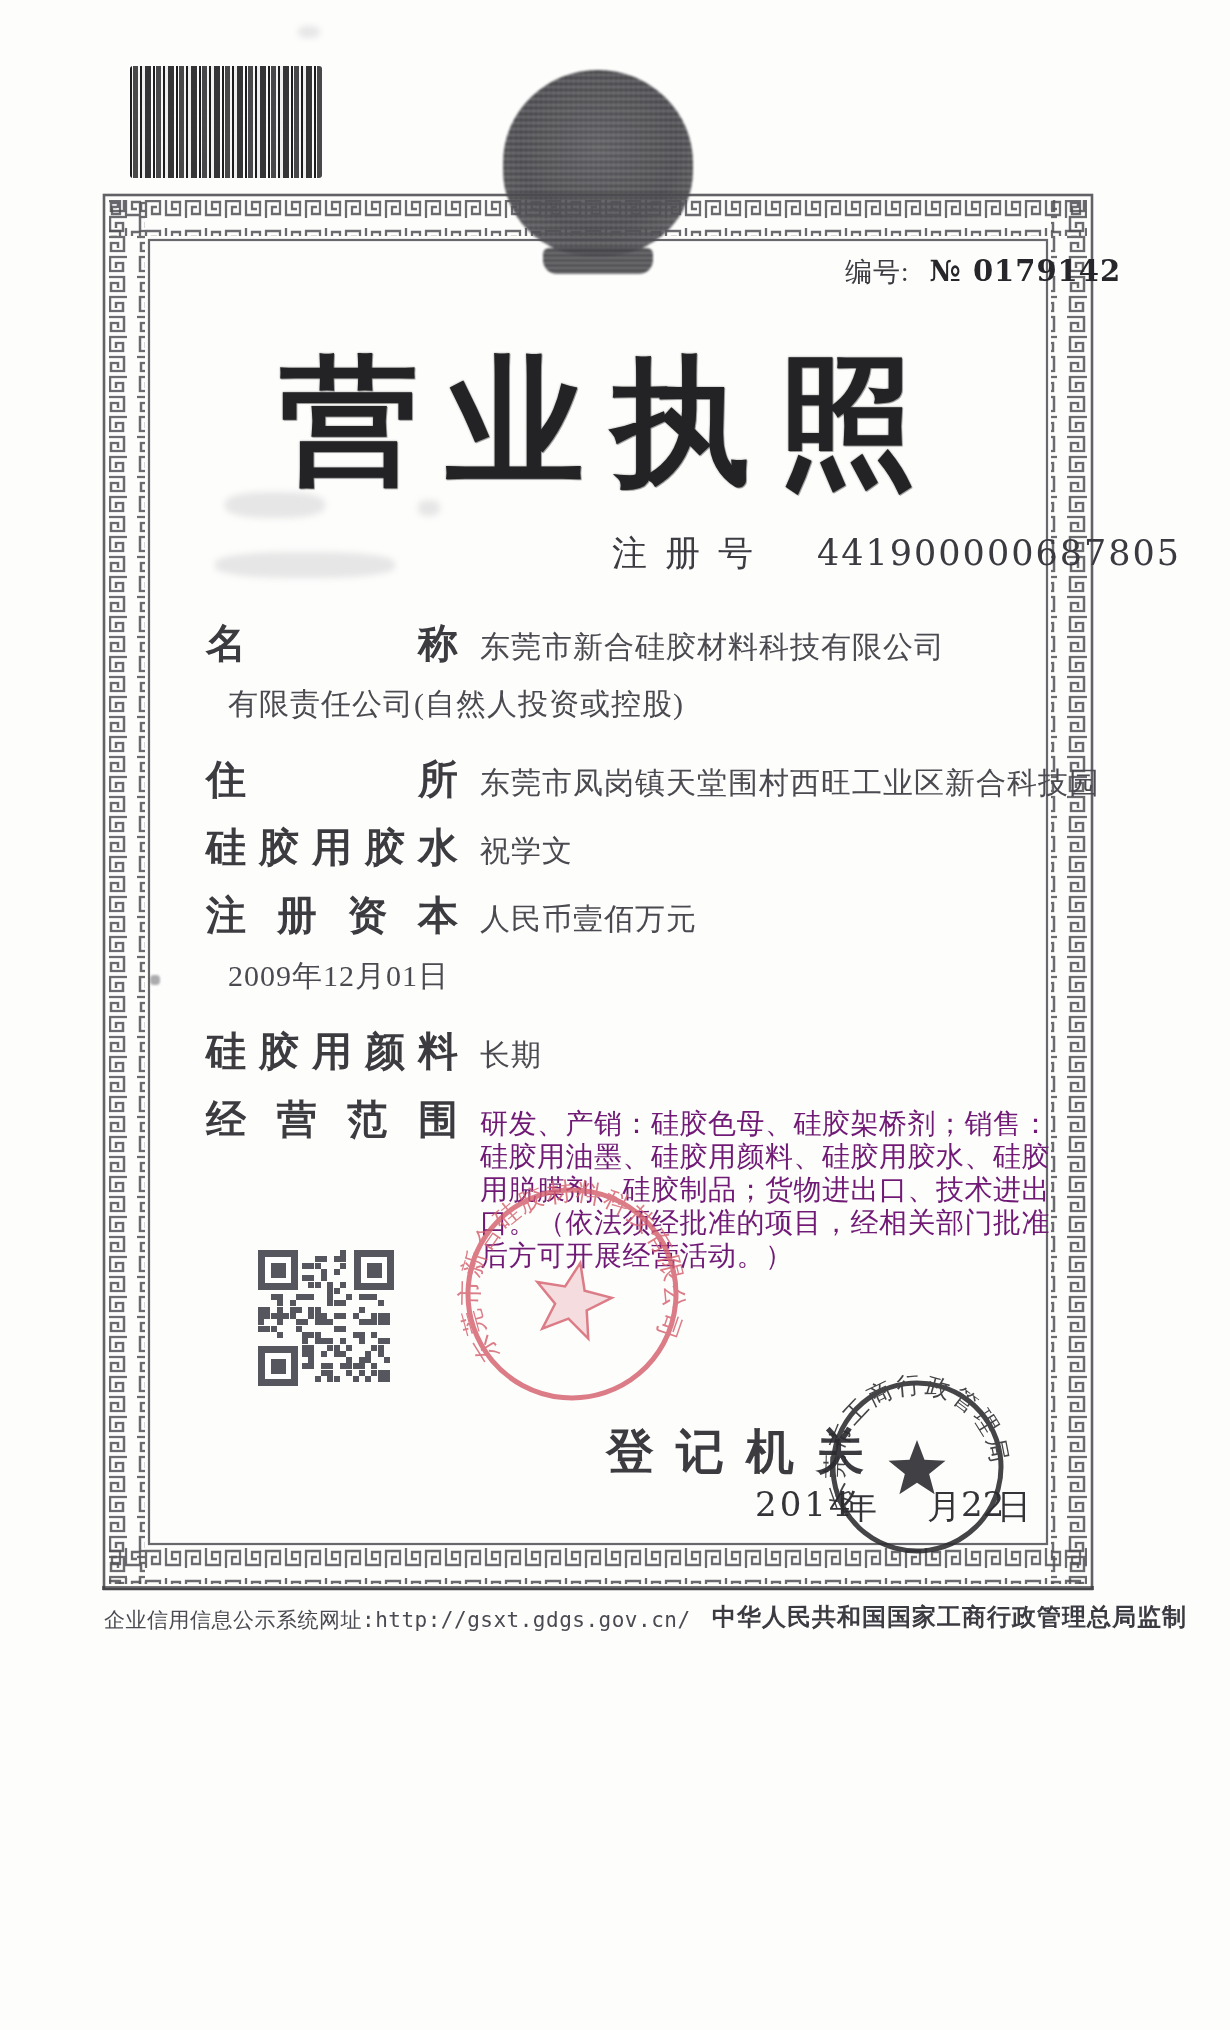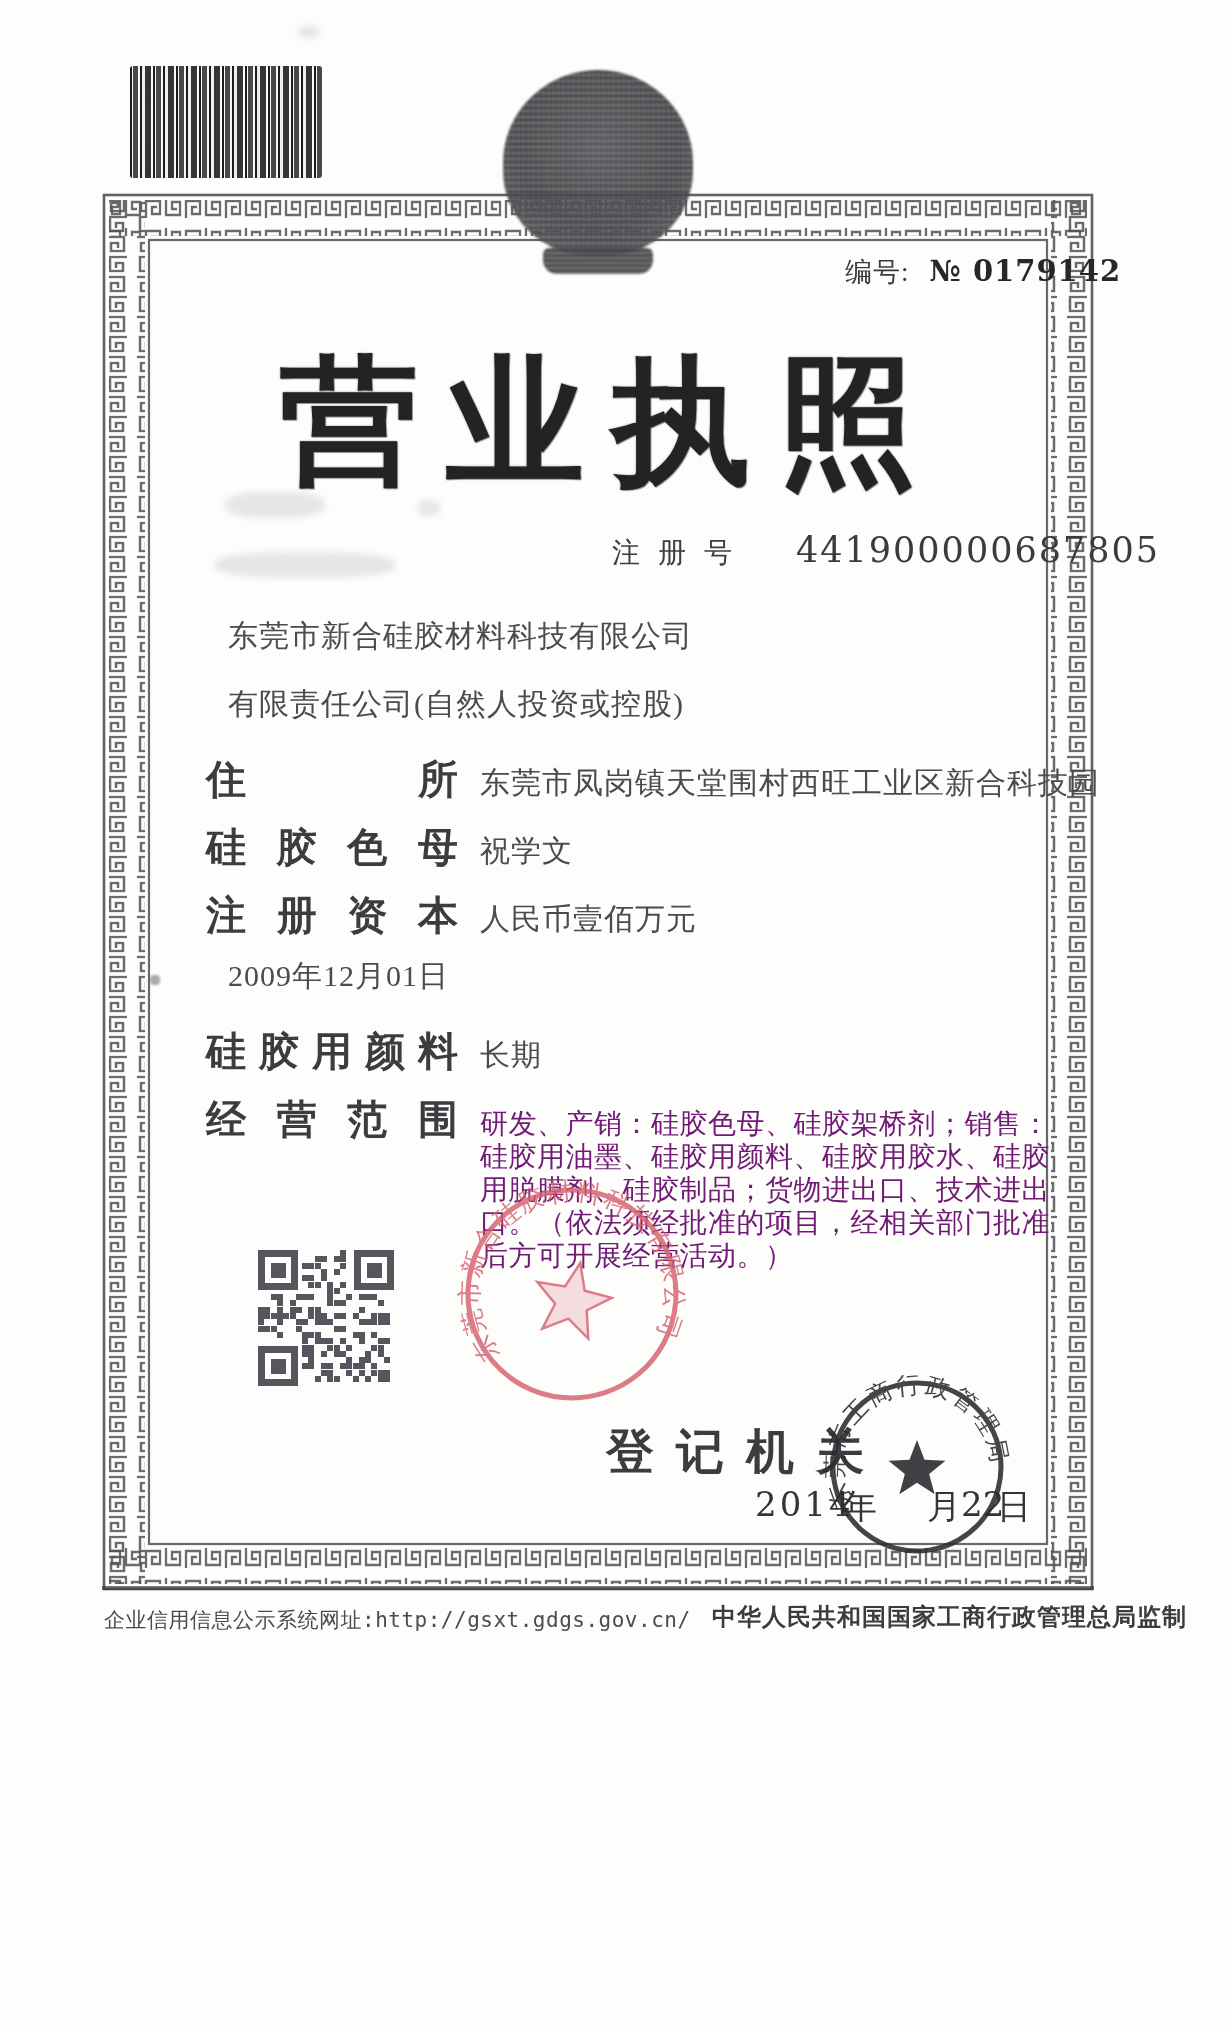--- a/index.html
+++ b/index.html
@@ -47,21 +47,21 @@
   .serial .no{font-weight:bold;font-size:29px;color:#26262b;margin-left:12px;font-family:"DejaVu Serif",serif;}
   
   .title{
     position:absolute;left:102px;top:330px;width:992px;text-align:center;
     font-family:"Liberation Sans",sans-serif;font-weight:900;font-size:138px;
     letter-spacing:28px;text-indent:28px;color:#232326;
     text-shadow:0 0 2px rgba(20,20,20,.55), 1px 1px 0 rgba(40,40,40,.35);
   }
   
   .regline{position:absolute;left:612px;top:530px;white-space:nowrap;}
-  .regline .rlabel{font-size:28px;color:#3c3c42;letter-spacing:18px;text-align:center;}
+  .regline .rlabel{font-size:35px;color:#3c3c42;letter-spacing:18px;text-align:center;}
   .regline .rvalue{font-size:35px;color:#3a3a40;margin-left:42px;letter-spacing:2px;font-family:"DejaVu Serif",serif;}
   
   .fields{position:absolute;left:206px;top:616px;width:860px;}
   .frow{display:flex;align-items:baseline;height:68px;}
   .flabel{
     display:inline-block;width:252px;flex:0 0 252px;
     font-size:40px;font-weight:600;color:#3b3b40;
     text-align:justify;text-align-last:justify;letter-spacing:0;
   }
   .fvalue{margin-left:22px;font-size:30px;color:#4a4a50;letter-spacing:1px;white-space:nowrap;}
@@ -133,31 +133,32 @@
 
   <div class="title">营业执照</div>
 
   <div class="regline">
     <span class="rlabel">注册号</span>
     <span class="rvalue">441900000687805</span>
   </div>
 
   <div class="fields">
     <div class="frow">
+      <span class="flabel">名称</span>
       <span class="fvalue">东莞市新合硅胶材料科技有限公司</span>
     </div>
     <div class="frow">
       <span class="fvalue">有限责任公司(自然人投资或控股)</span>
     </div>
     <div class="frow">
       <span class="flabel">住所</span>
       <span class="fvalue">东莞市凤岗镇天堂围村西旺工业区新合科技园</span>
     </div>
     <div class="frow">
-      <span class="flabel">硅胶色母</span>
+      <span class="flabel">硅胶用胶水</span>
       <span class="fvalue">祝学文</span>
     </div>
     <div class="frow">
       <span class="flabel">注册资本</span>
       <span class="fvalue">人民币壹佰万元</span>
     </div>
     <div class="frow">
       <span class="fvalue">2009年12月01日</span>
     </div>
     <div class="frow">

